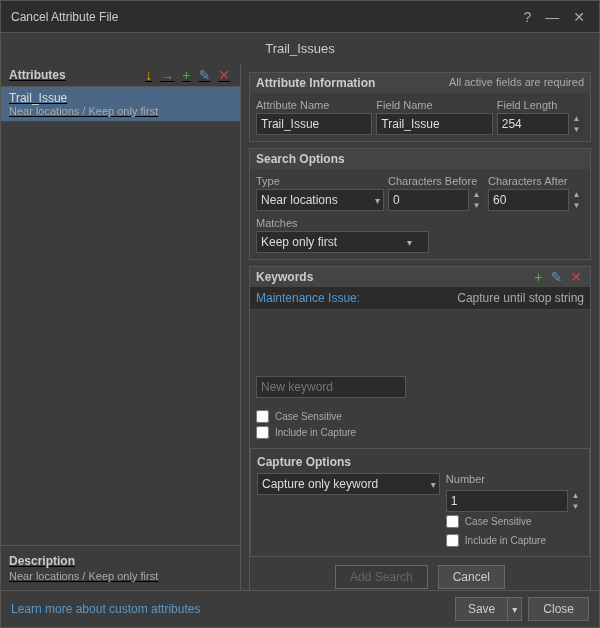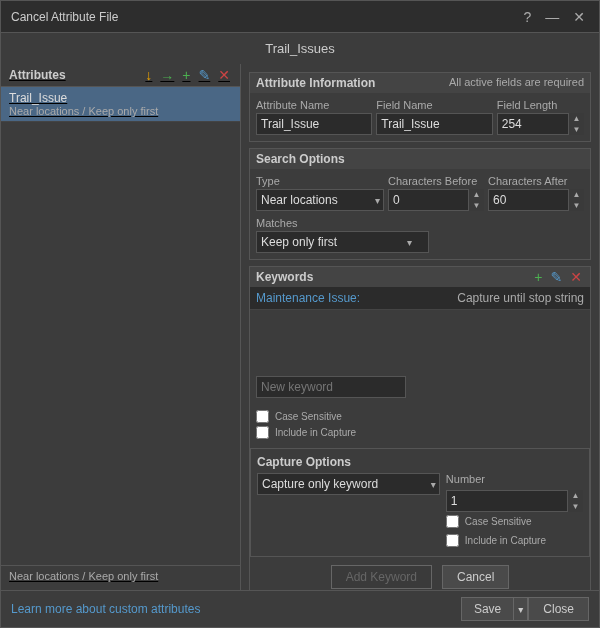--- a/index.html
+++ b/index.html
@@ -391,20 +391,21 @@
       background: #3c3c3c;
     }
     .learn-more-link {
       color: #5599cc;
       font-size: 12px;
       text-decoration: none;
       cursor: pointer;
     }
     .bottom-right-btns {
       display: flex;
+      gap: 6px;
       align-items: center;
       justify-content: center;
     }
     .save-btn-group {
       display: flex;
       align-items: center;
     }
     .save-btn {
       background: #4a4a4a;
       border: 1px solid #666;
@@ -470,20 +471,21 @@
       </div>
 
       <div class="attr-list">
         <div class="attr-item selected">
           <div class="attr-item-name">Trail_Issue</div>
           <div class="attr-item-desc">Near locations / Keep only first</div>
         </div>
       </div>
 
       <div style="padding: 4px 0; border-top: 1px solid #555; margin-top: 4px;">
+        <div class="section-label">Description</div>
         <div class="section-desc">Near locations / Keep only first</div>
       </div>
     </div>
 
     <div class="right-panel">
 
       <div class="section-box">
         <div class="section-header">
           <span class="section-header-title">Attribute Information</span>
           <span class="section-header-note">All active fields are required</span>
@@ -614,21 +616,21 @@
               </div>
               <div class="checkbox-row">
                 <input type="checkbox" style="">
                 <span class="checkbox-label">Include in Capture</span>
               </div>
             </div>
           </div>
         </div>
 
         <div class="action-buttons-row">
-          <button class="btn" disabled="">Add Keyword</button>
+          <button class="btn" disabled="">Add Search</button>
           <button class="btn">Cancel</button>
         </div>
       </div>
 
     </div>
   </div>
 
   <div class="bottom-bar">
     <a class="learn-more-link">Learn more about custom attributes</a>
     <div class="bottom-right-btns">

